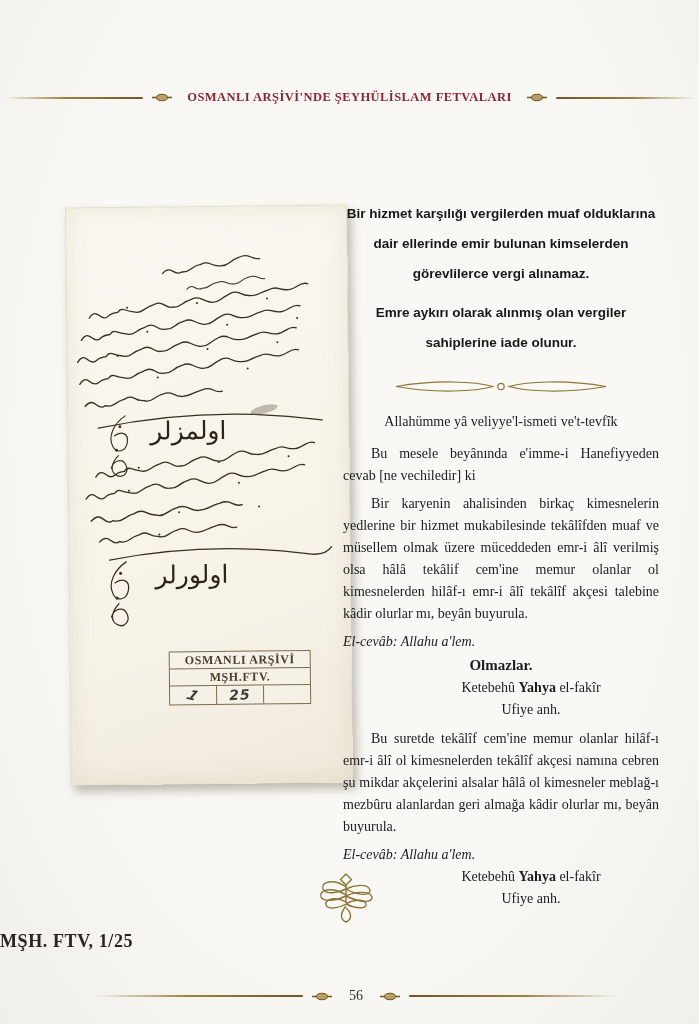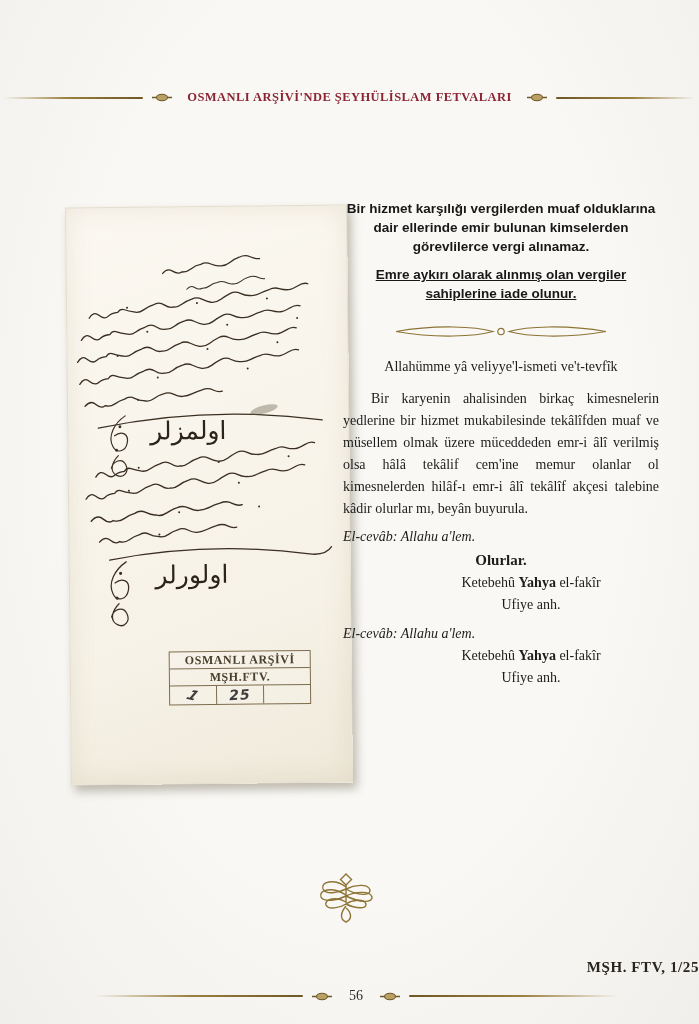--- a/index.html
+++ b/index.html
@@ -38,33 +38,33 @@
   .stamp .cells{display:flex;height:18px;}
   .stamp .cell{flex:1 1 33%;border-right:1.6px solid #7e6c4e;
     display:flex;align-items:center;justify-content:center;}
   .stamp .cell:last-child{border-right:none;}
   .hand{font-family:"DejaVu Sans",sans-serif;font-style:italic;color:#3e3c3d;}
   .hand.one{font-size:14px;transform:rotate(14deg) skewX(-18deg);}
   .hand.two{font-size:14px;transform:rotate(-3deg);letter-spacing:1px;}
   
   .rc{position:absolute;left:343px;top:199px;width:316px;font-size:14px;line-height:22px;}
   .sum{font-family:"Liberation Sans",sans-serif;font-weight:700;font-size:13.5px;
-       line-height:19px;text-align:center;color:#181818;margin:0;}
-  .sum + .sum{margin-top:9px;text-decoration:underline;}
+       line-height:30px;text-align:center;color:#181818;margin:0;}
+  .sum + .sum{margin-top:9px;}
   .divider{display:block;margin:20px auto 16px;}
   .prayer{text-align:center;margin:0 0 10px;}
   .para{text-align:justify;text-indent:28px;margin:0 0 6px;}
   .ans{text-align:left;font-style:italic;margin:3px 0 0;}
   .verdict{text-align:center;font-weight:700;font-size:15px;margin:1px 0;}
   .sig{width:240px;margin:0 8px 7px auto;text-align:center;}
   .b{font-weight:700;}
   
   .knot{position:absolute;left:314px;top:871px;}
-  .refline{position:absolute;left:0;right:0;top:959px;text-align:right;
-    font-weight:700;font-size:15px;letter-spacing:.6px;color:#29241d;}
+  .refline{position:absolute;left:0;right:0;top:931px;text-align:left;
+    font-weight:700;font-size:18px;letter-spacing:.6px;color:#29241d;}
 </style>
 </head>
 <body>
 
 <div class="page">
 
   <div class="rule-band hdr">
     <div class="rule l"></div>
     <svg width="20" height="9">
       <path d="M0 4.5 h4 M16 4.5 h4" stroke="#6e5724" stroke-width="1.4"></path>
@@ -168,29 +168,31 @@
         <path d="M0 8.5 C40 1.5 80 3.5 97 8.5 C80 13.5 40 15.5 0 8.5 Z"></path>
         <path d="M210 8.5 C170 1.5 130 3.5 113 8.5 C130 13.5 170 15.5 210 8.5 Z"></path>
         <circle cx="105" cy="8.5" r="3.2"></circle>
       </g>
     </svg>
 
     <div class="prayer">
       <div>Allahümme yâ veliyye'l-ismeti ve't-tevfîk</div>
     </div>
 
+    <p class="para">Bu mesele beyânında e'imme-i Hanefiyyeden cevab [ne vechiledir] ki</p>
     <p class="para">Bir karyenin ahalisinden birkaç kimesnelerin yedlerine bir hizmet mukabilesinde tekâlîfden muaf ve müsellem olmak üzere müceddeden emr-i âlî verilmiş olsa hâlâ tekâlif cem'ine memur olanlar ol kimesnelerden hilâf-ı emr-i âlî tekâlîf akçesi talebine kâdir olurlar mı, beyân buyurula.</p>
 
     <p class="ans">El-cevâb: Allahu a'lem.</p>
-    <p class="verdict">Olurlar.</p>
+    <p class="verdict">Olmazlar.</p>
     <div class="sig">
       <div><span>Ketebehû </span><span class="b">Yahya</span><span> el-fakîr</span></div>
       <div>Ufiye anh.</div>
     </div>
 
+    <p class="para" style="margin-top:2px;">Bu suretde tekâlîf cem'ine memur olanlar hilâf-ı emr-i âlî ol kimesnelerden tekâlîf akçesi namına cebren şu mikdar akçelerini alsalar hâlâ ol kimesneler meblağ-ı mezbûru alanlardan geri almağa kâdir olurlar mı, beyân buyurula.</p>
 
     <p class="ans">El-cevâb: Allahu a'lem.</p>
     <div class="sig">
       <div><span>Ketebehû </span><span class="b">Yahya</span><span> el-fakîr</span></div>
       <div>Ufiye anh.</div>
     </div>
   </div>
 
   <svg class="knot" width="64" height="54">
     <g stroke="#8d7434" stroke-width="1.4" fill="none">

